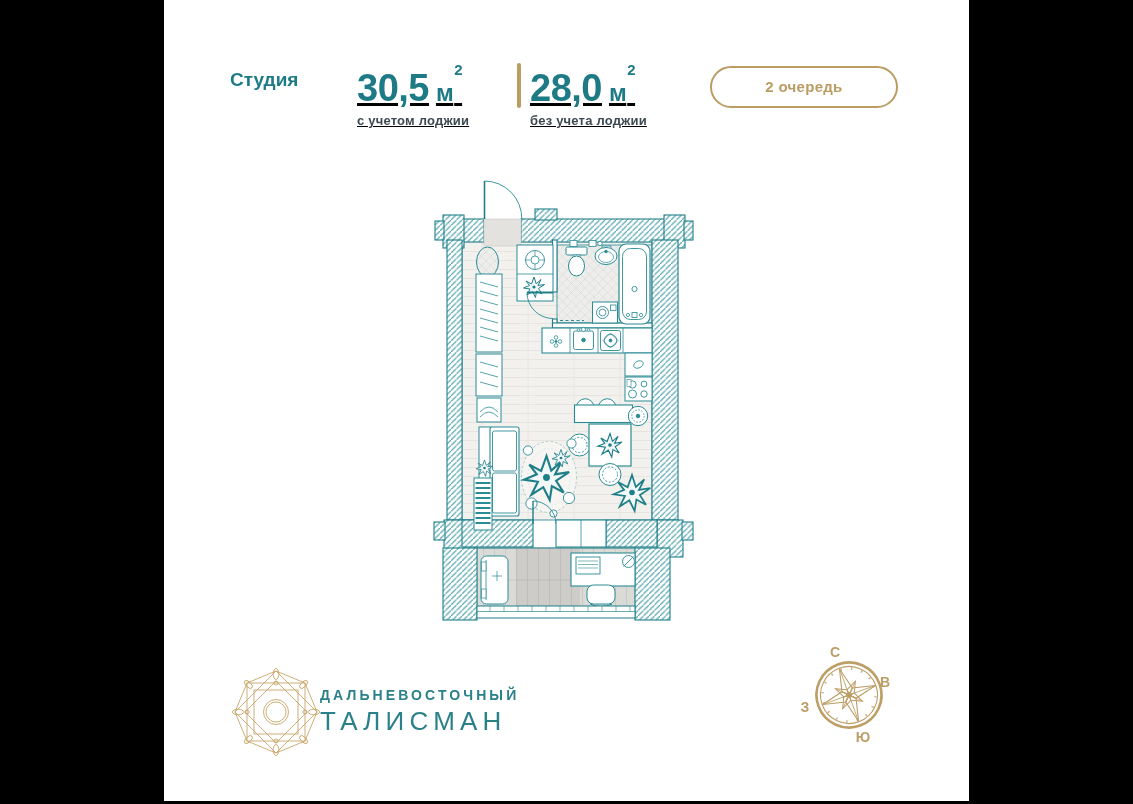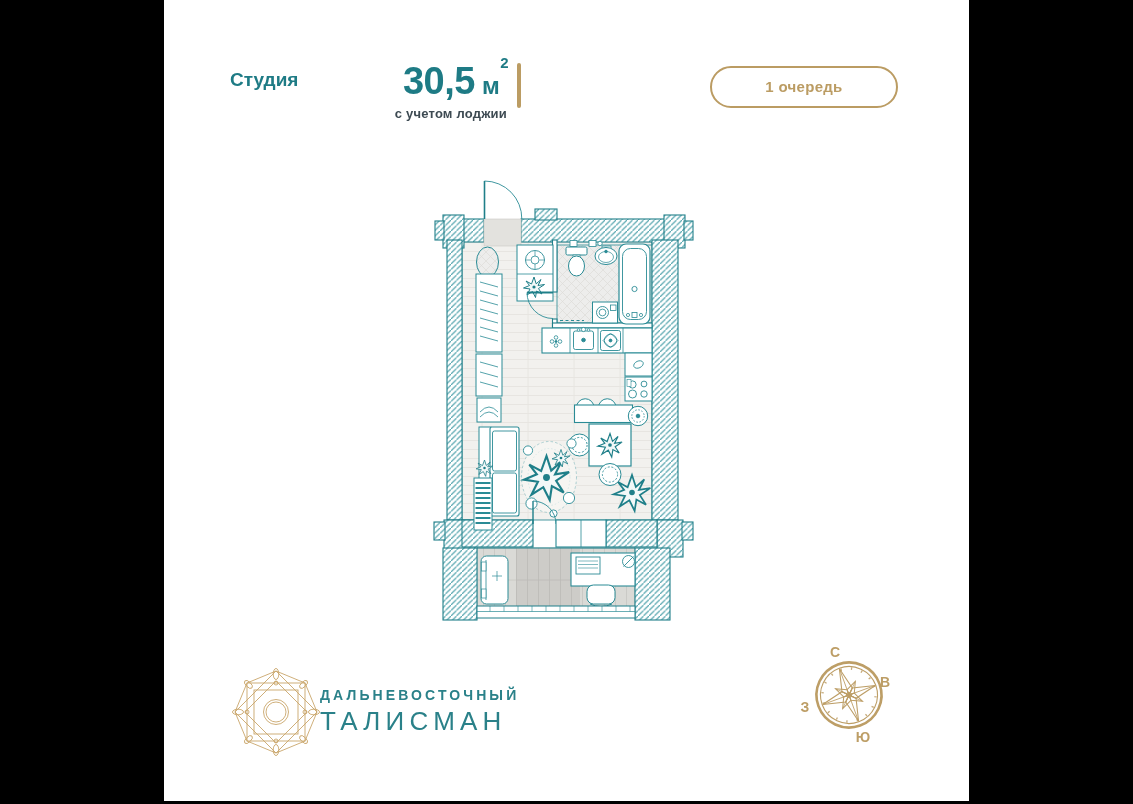--- a/index.html
+++ b/index.html
@@ -6,21 +6,21 @@
   .stage{position:relative;width:1133px;height:804px;background:#000;overflow:hidden;
          font-family:"Liberation Sans",sans-serif;}
   .letterbox{position:absolute;top:0;height:804px;background:#000;}
   .letterbox.left{left:0;width:164px;}
   .letterbox.right{left:969px;width:164px;}
   .letterbox.bottom{left:0;top:801px;width:1133px;height:3px;}
   .content{position:absolute;left:164px;top:0;width:805px;height:802px;background:#fff;}
 
   
   .type-label{position:absolute;left:66px;top:69px;font-size:19px;font-weight:700;color:#1E7B85;}
-  .area-box{position:absolute;top:62px;width:150px;text-align:right;}
+  .area-box{position:absolute;top:69px;width:150px;text-align:left;text-decoration:underline;}
   .area-box.a1{left:193px;}
   .area-box.a2{left:366px;}
   .num{font-size:38px;font-weight:700;color:#1E7B85;line-height:1;letter-spacing:-0.5px;white-space:nowrap;}
   .num .unit{font-size:24px;margin-left:7px;}
   .num sup{font-size:15px;position:relative;top:-12px;left:1px;}
   .area-caption{margin-top:6px;font-size:13px;font-weight:700;color:#3D4A52;letter-spacing:0.2px;}
   .divider{position:absolute;left:353px;top:63px;width:3.5px;height:45px;background:#BB9C63;border-radius:2px;}
   .badge{position:absolute;left:546px;top:66px;width:188px;height:42px;border:2.5px solid #BB9C63;
          border-radius:23px;box-sizing:border-box;text-align:center;line-height:37px;
          font-size:15px;font-weight:700;color:#BB9C63;letter-spacing:0.3px;}
@@ -48,22 +48,26 @@
 
     <div class="type-label">Студия</div>
 
     <div class="area-box a1">
       <div class="num"><span>30,5</span><span class="unit">м</span><sup>2</sup></div>
       <div class="area-caption">с учетом лоджии</div>
     </div>
 
     <div class="divider"></div>
 
-
-    <div class="badge">1 очередь</div>
+    <div class="area-box a2">
+      <div class="num"><span>28,0</span><span class="unit">м</span><sup>2</sup></div>
+      <div class="area-caption">без учета лоджии</div>
+    </div>
+
+    <div class="badge">2 очередь</div>
 
     <svg class="plan" viewBox="430 170 270 460">
       <defs>
         <pattern id="hatch" width="5.5" height="5.5" patternUnits="userSpaceOnUse">
           <rect width="5.5" height="5.5" fill="#ffffff"></rect>
           <path d="M0,5.5 L5.5,0" stroke="#58A7B0" stroke-width="1.2"></path>
         </pattern>
         <pattern id="wood" width="46" height="9" patternUnits="userSpaceOnUse">
           <rect width="46" height="9" fill="#F2F1EE"></rect>
           <path d="M0,8.5 H46 M22,0 V8.5" stroke="#E4E2DD" stroke-width="0.8" fill="none"></path>

